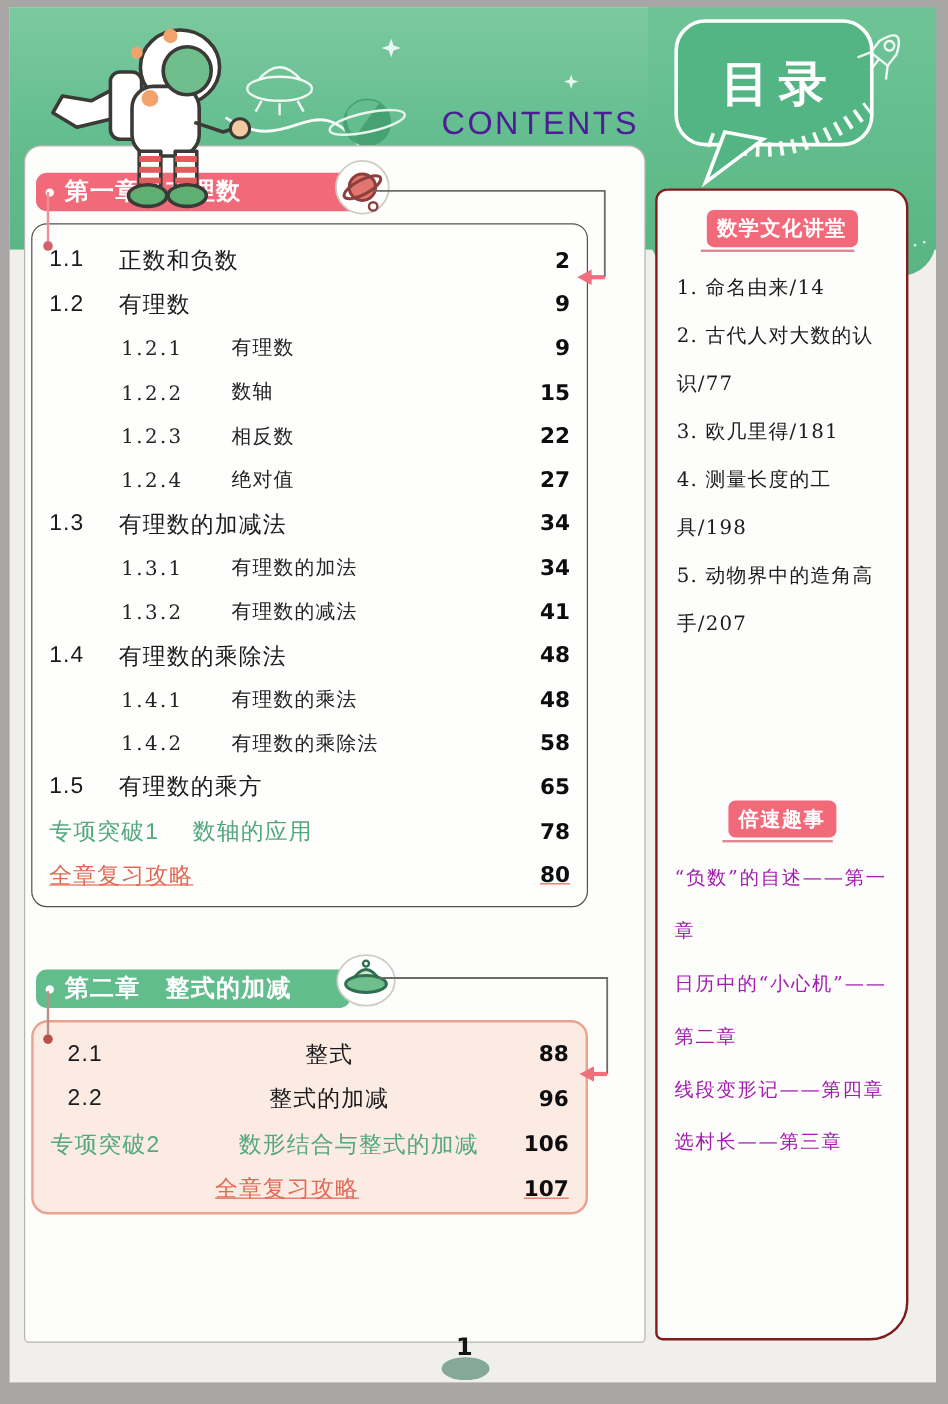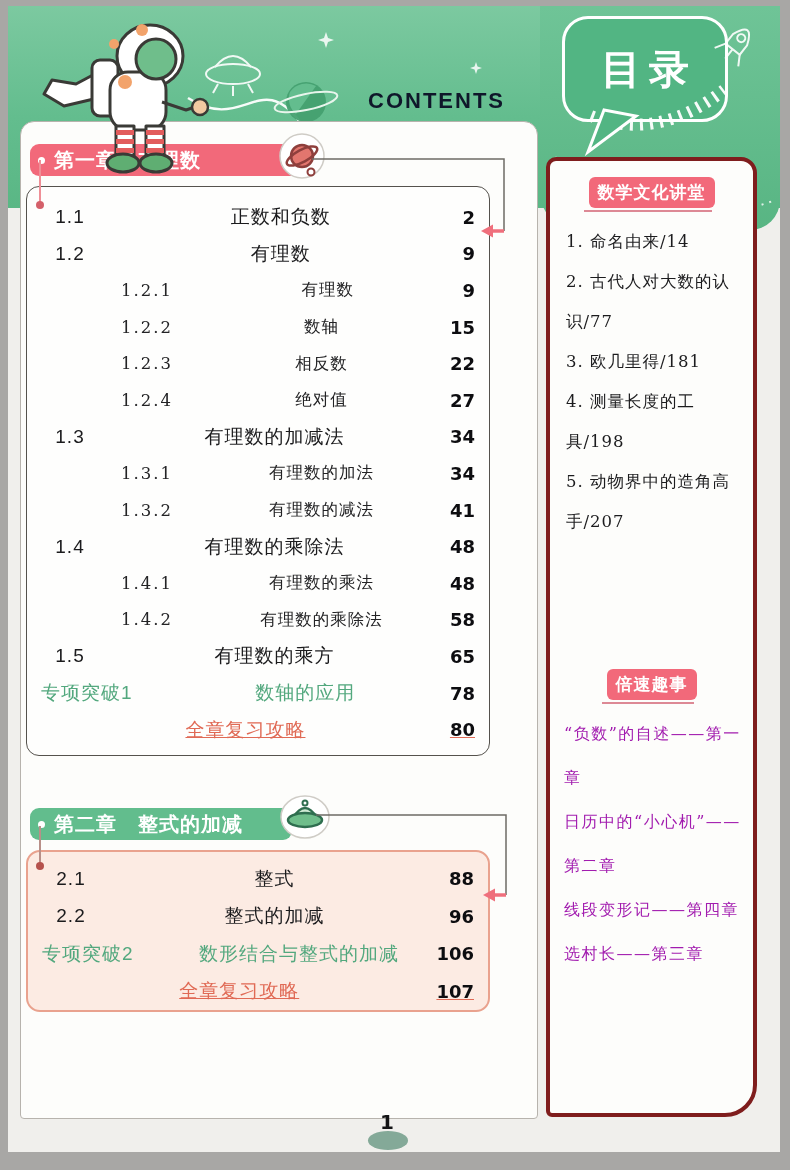--- a/index.html
+++ b/index.html
@@ -5,53 +5,53 @@
   html,body{margin:0;padding:0;background:#8e8e8c;}
   .frame{position:relative;width:790px;height:1170px;background:#a8a7a5;overflow:hidden;
          font-family:"Liberation Sans",sans-serif;}
   .page-bg{position:absolute;left:8px;top:6px;width:772px;height:1146px;background:#f0efec;}
 
   
   .green-header{position:absolute;left:8px;top:6px;width:772px;height:202px;
     background:linear-gradient(180deg,#7cc9a0 0%,#63bd8e 55%,#5ab785 100%);}
   .green-ext{position:absolute;left:540px;top:6px;width:240px;height:224px;
     background:linear-gradient(180deg,#6fc497,#58b583);border-radius:0 0 30px 38px;}
-  .contents-word{position:absolute;left:368px;top:88px;color:#0f172a;font-weight:bold;
-    font-size:22px;letter-spacing:2px;font-family:"Liberation Sans",sans-serif;}
+  .contents-word{position:absolute;left:368px;top:88px;color:#4c1d95;font-weight:normal;
+    font-size:27px;letter-spacing:2px;font-family:"Liberation Sans",sans-serif;}
   .bubble{position:absolute;left:562px;top:16px;width:160px;height:100px;background:#52b583;
     border:3px solid #fff;border-radius:26px;display:flex;align-items:center;justify-content:center;}
   .bubble-text{color:#fff;font-size:40px;font-weight:bold;letter-spacing:8px;text-indent:8px;}
 
   
   .left-panel{position:absolute;left:20px;top:121px;width:516px;height:996px;background:#fdfdfb;
     border:1px solid #b7b3ad;border-radius:14px 14px 4px 4px;z-index:2;}
   .ch-banner{position:absolute;height:32px;border-radius:9px;color:#fff;font-weight:bold;
     font-size:20px;line-height:32px;padding-left:24px;letter-spacing:1px;z-index:3;}
   .ch-banner::before{content:"";position:absolute;left:8px;top:13px;width:7px;height:7px;
     border-radius:50%;background:#fff;}
   .banner1{left:30px;top:144px;width:258px;background:#f2697a;}
   .banner2{left:30px;top:808px;width:238px;background:#62bd8d;}
   .toc-box1{position:absolute;left:26px;top:186px;width:464px;height:570px;background:#fefefd;
-    border:1.6px solid #55524d;border-radius:13px;padding:12px 14px 0 14px;box-sizing:border-box;z-index:2;text-align:center;}
+    border:1.6px solid #55524d;border-radius:13px;padding:12px 14px 0 14px;box-sizing:border-box;z-index:2;}
   .toc-box2{position:absolute;left:26px;top:850px;width:464px;height:162px;background:#fcebe3;
     border:2px solid #e9a28e;border-radius:14px;padding:8px 14px 0 14px;box-sizing:border-box;z-index:2;}
   .row{display:flex;align-items:center;height:36.6px;font-size:19px;color:#1b1b1d;}
   .toc-box2 .row{height:37.5px;text-align:center;}
   .row .no{flex:0 0 auto;width:58px;letter-spacing:1px;}
   .row .label{flex:1 1 auto;letter-spacing:1px;}
   .row .page{flex:0 0 auto;font-family:"DejaVu Sans",sans-serif;font-weight:700;font-size:18px;color:#0d0d10;}
   .row.lvl2{padding-left:60px;font-family:"DejaVu Serif",serif;font-size:16.5px;color:#232325;}
   .row.lvl2 .no{width:92px;letter-spacing:2px;}
   .row.special{color:#53a87e;}
   .row.special .no{width:auto;margin-right:28px;}
   .row.review{color:#e06a55;text-decoration:underline;}
 
   
   .right-panel{position:absolute;left:546px;top:157px;width:211px;height:960px;background:#fdfdfb;
-    border:4px solid #7f1d1d;border-radius:10px 16px 32px 6px;z-index:2;box-sizing:border-box;}
+    border:2px solid #7f1d1d;border-radius:10px 16px 32px 6px;z-index:2;box-sizing:border-box;}
   .side-banner{position:relative;margin:16px auto 0 auto;width:max-content;background:#f2697a;
     color:#fff;font-weight:bold;font-size:17px;padding:4px 9px;border-radius:6px;letter-spacing:1px;}
   .side-banner::after{content:"";position:absolute;left:-5px;right:3px;bottom:-4px;height:2px;
     background:#dd8995;}
   .culture-list{margin:14px 10px 0 16px;font-family:"DejaVu Serif",serif;font-size:16.5px;
     color:#1c1c1e;line-height:40px;letter-spacing:1px;}
   .fun-section{position:absolute;left:0;right:0;top:492px;}
   .fun-list{margin:12px 10px 0 14px;font-family:"DejaVu Serif",serif;font-size:16px;
     color:#a21caf;line-height:44px;letter-spacing:1.5px;width:186px;}
 

